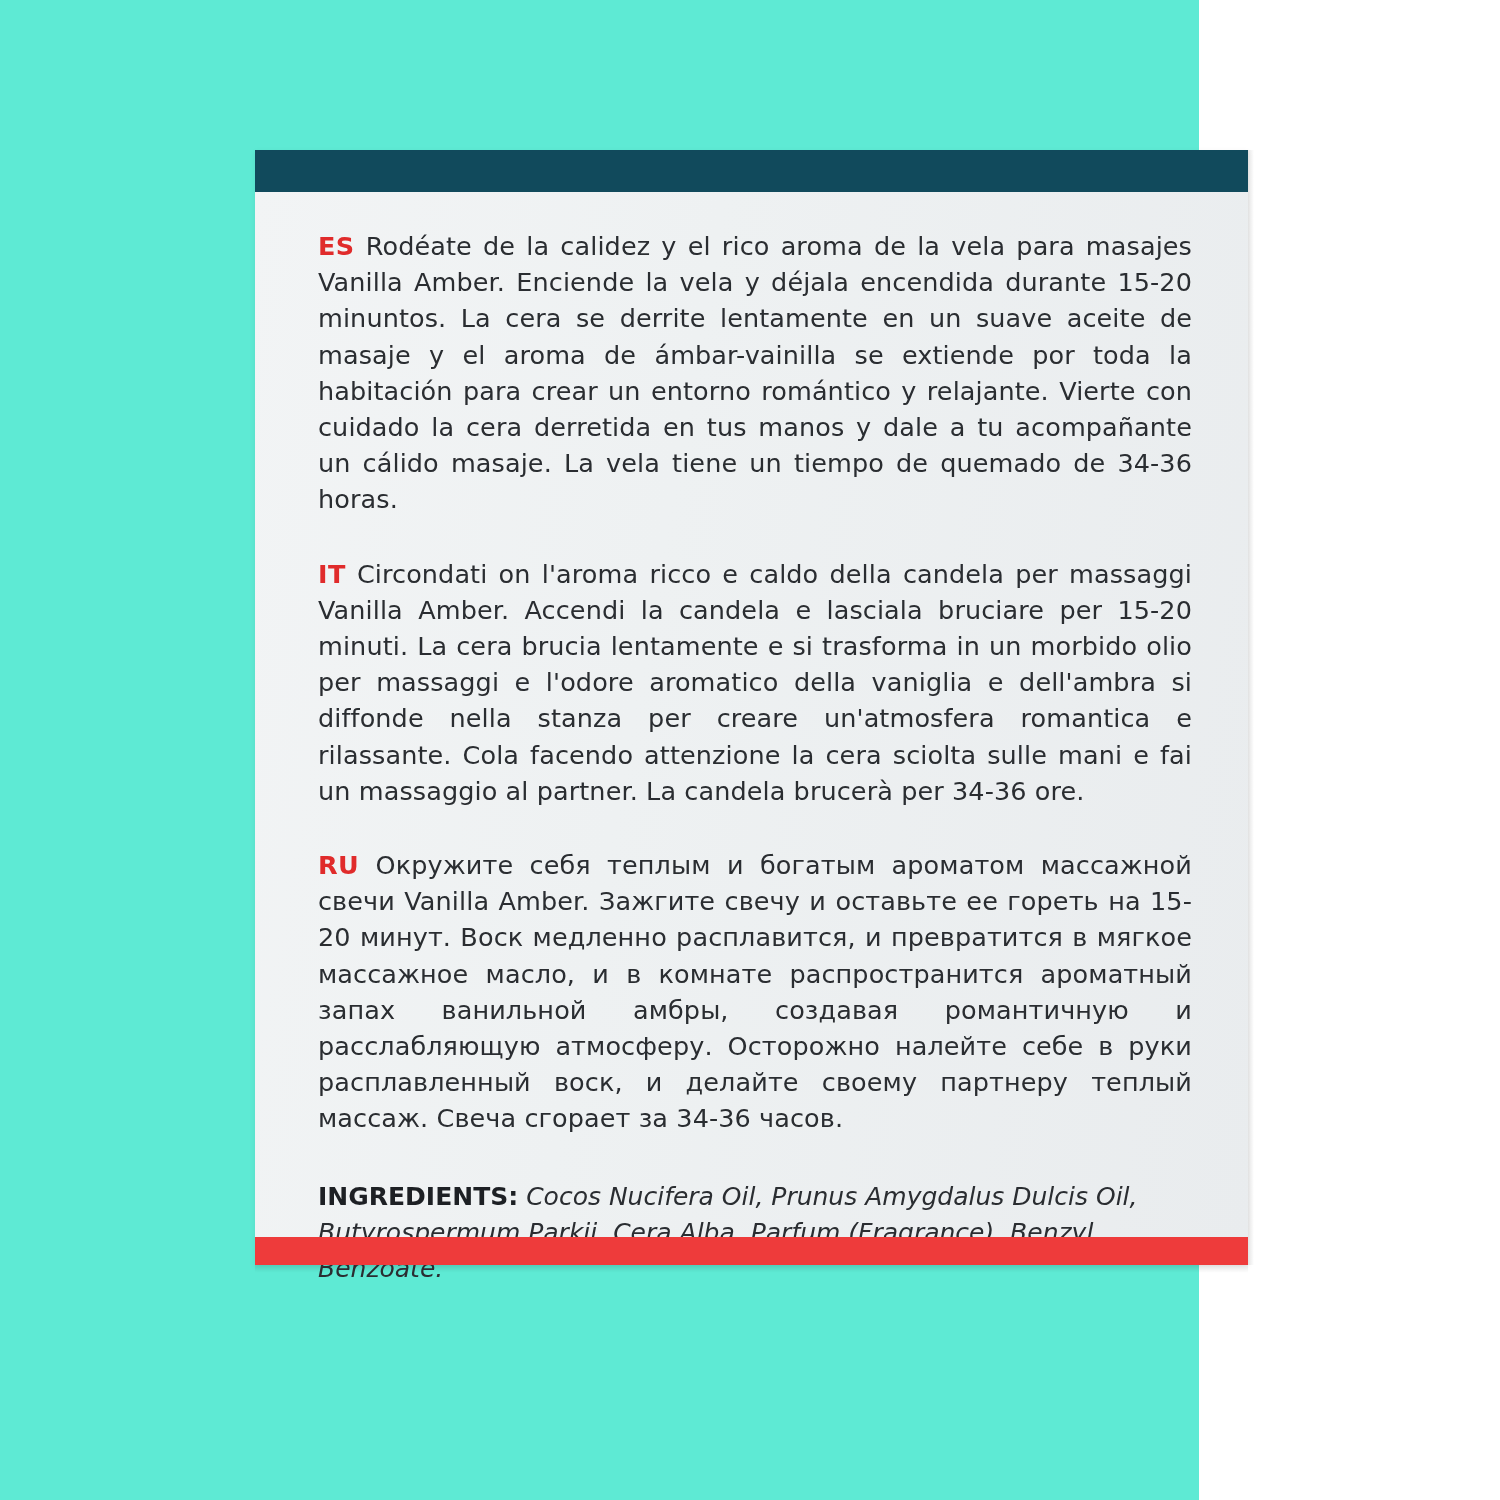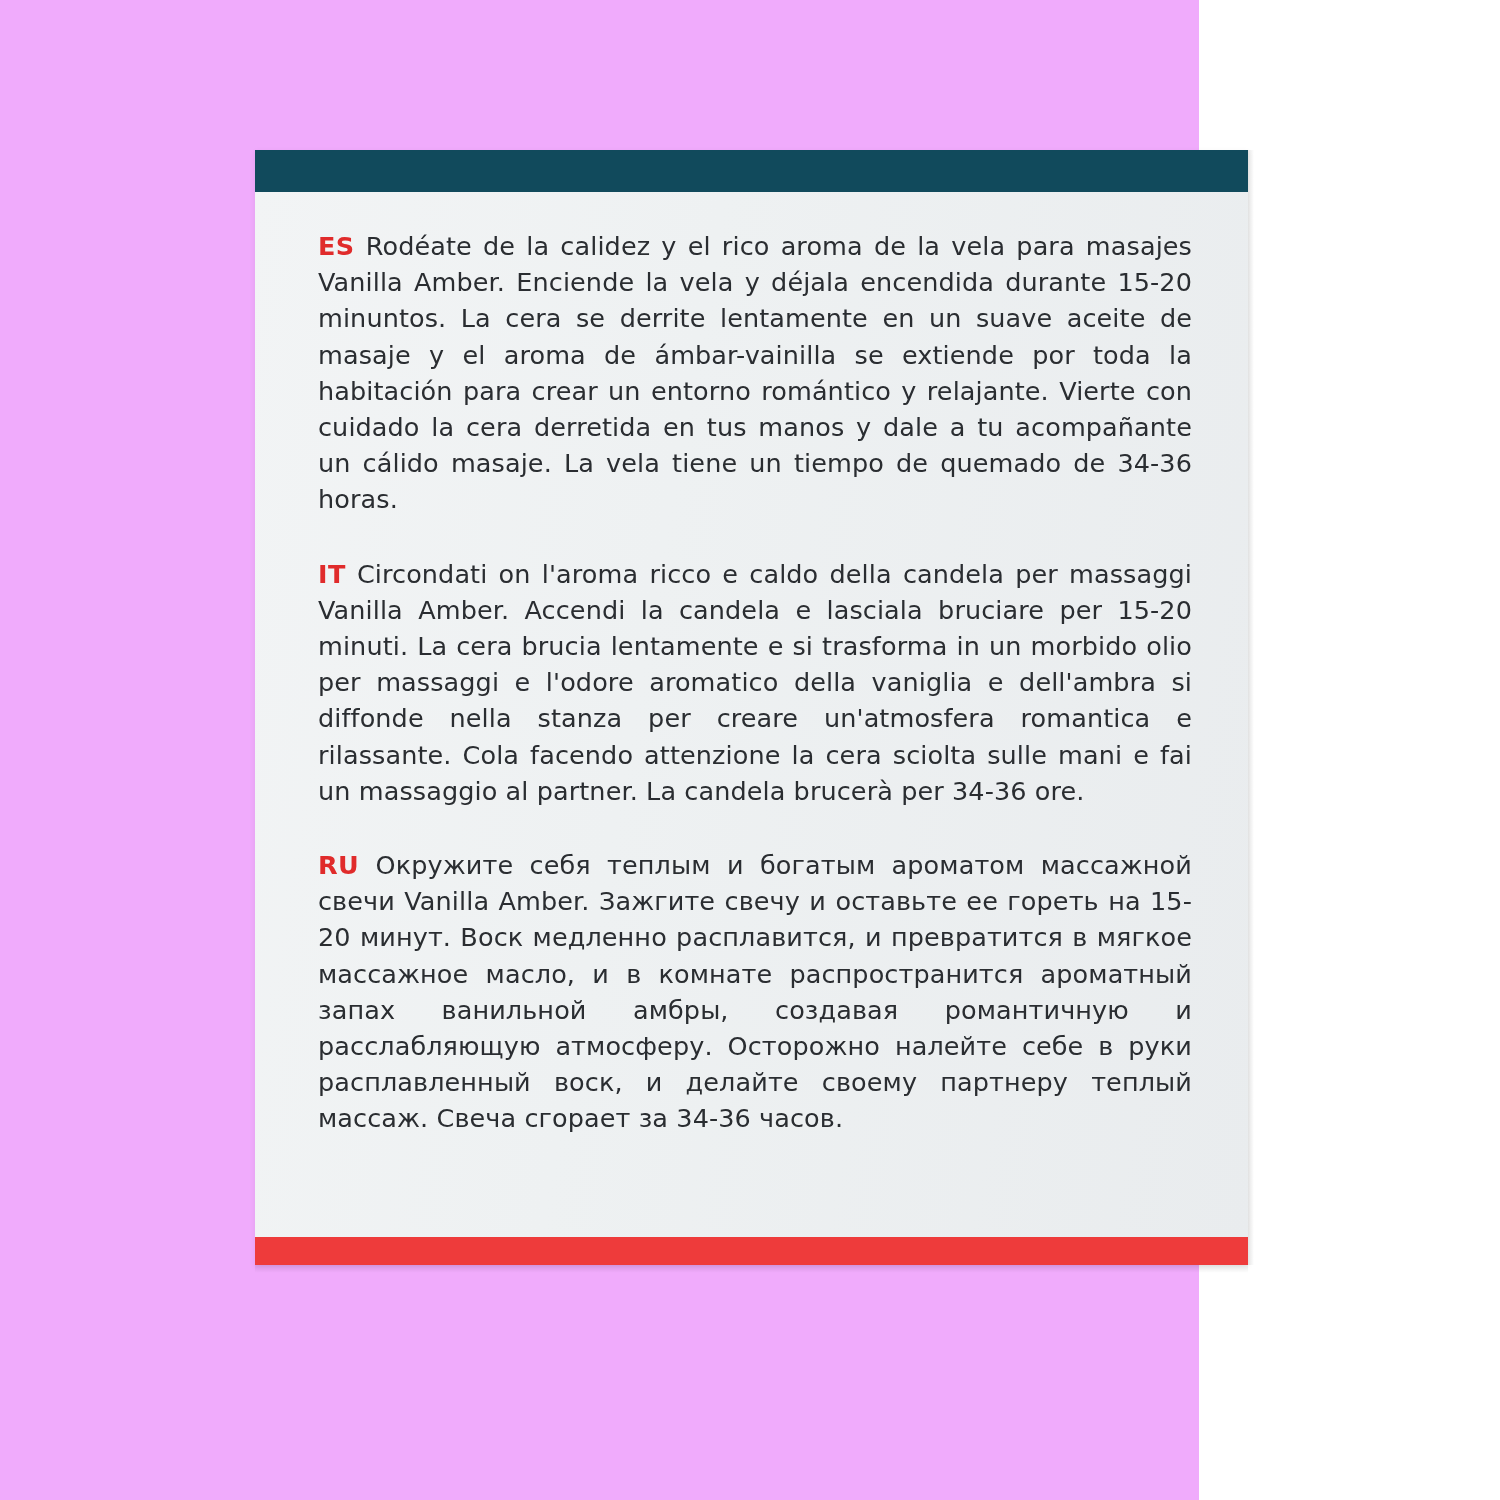--- a/index.html
+++ b/index.html
@@ -10,21 +10,21 @@
   body {
     width: 1500px;
     height: 1500px;
     font-family: "DejaVu Sans", sans-serif;
     overflow: hidden;
   }
   .stage {
     position: relative;
     width: 1199px;
     height: 1500px;
-    background: #f0abfc;
+    background: #5eead4;
   }
   
   .panel {
     position: absolute;
     left: 255px;
     top: 150px;
     width: 993px;
     height: 1115px;
     background: linear-gradient(100deg, #f2f4f5 0%, #eef1f2 40%, #e9ecee 100%);
     box-shadow: 0 2px 6px rgba(0,0,0,0.07);
@@ -119,18 +119,21 @@
       <p class="block">
         <span class="lang" style="color: rgb(224, 43, 43);">IT</span>
         <span>Circondati on l'aroma ricco e caldo della candela per massaggi Vanilla Amber. Accendi la candela e lasciala bruciare per 15-20 minuti. La cera brucia lentamente e si trasforma in un morbido olio per massaggi e l'odore aromatico della vaniglia e dell'ambra si diffonde nella stanza per creare un'atmosfera romantica e rilassante. Cola facendo attenzione la cera sciolta sulle mani e fai un massaggio al partner. La candela brucerà per 34-36 ore.</span>
       </p>
 
       <p class="block">
         <span class="lang" style="color: rgb(224, 43, 43);">RU</span>
         <span>Окружите себя теплым и богатым ароматом массажной свечи Vanilla Amber. Зажгите свечу и оставьте ее гореть на 15-20 минут. Воск медленно расплавится, и превратится в мягкое массажное масло, и в комнате распространится ароматный запах ванильной амбры, создавая романтичную и расслабляющую атмосферу. Осторожно налейте себе в руки расплавленный воск, и делайте своему партнеру теплый массаж. Свеча сгорает за 34-36 часов.</span>
       </p>
 
+      <p class="ingredients">
+        <span class="ing-label">INGREDIENTS:</span><span class="ing-body"> Cocos Nucifera Oil, Prunus Amygdalus Dulcis Oil, Butyrospermum Parkii, Cera Alba, Parfum (Fragrance), Benzyl Benzoate.</span>
+      </p>
 
     </div>
 
     <div class="bottom-bar" style="background: rgb(238, 59, 59);"></div>
   </div>
 </div>
 
 </body></html>

